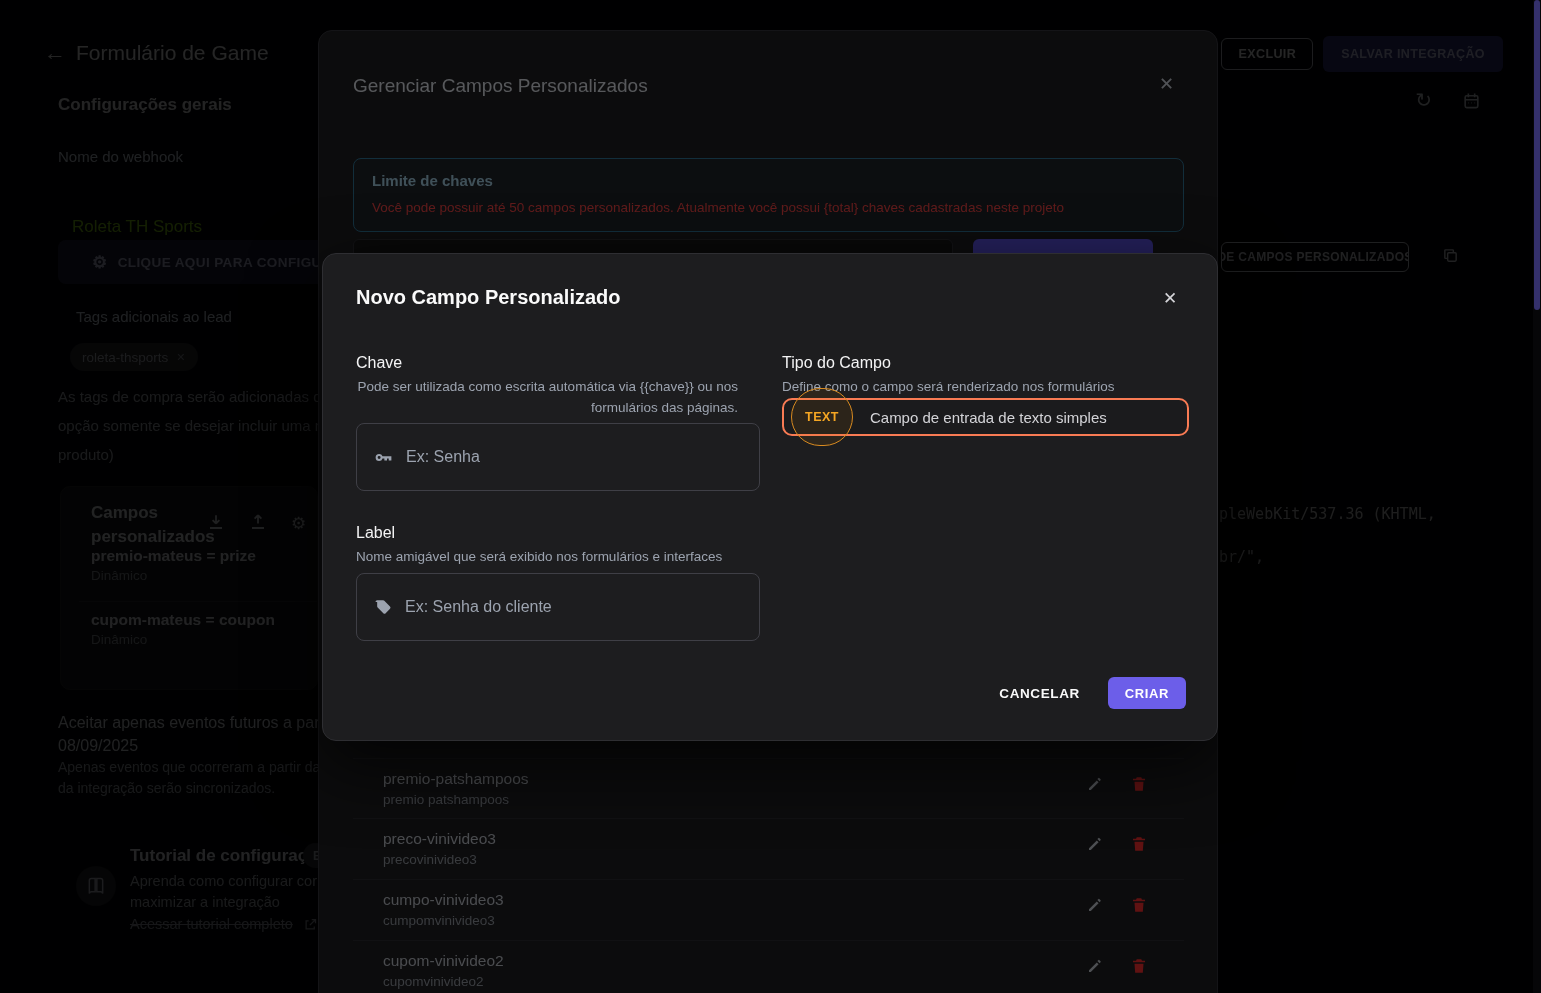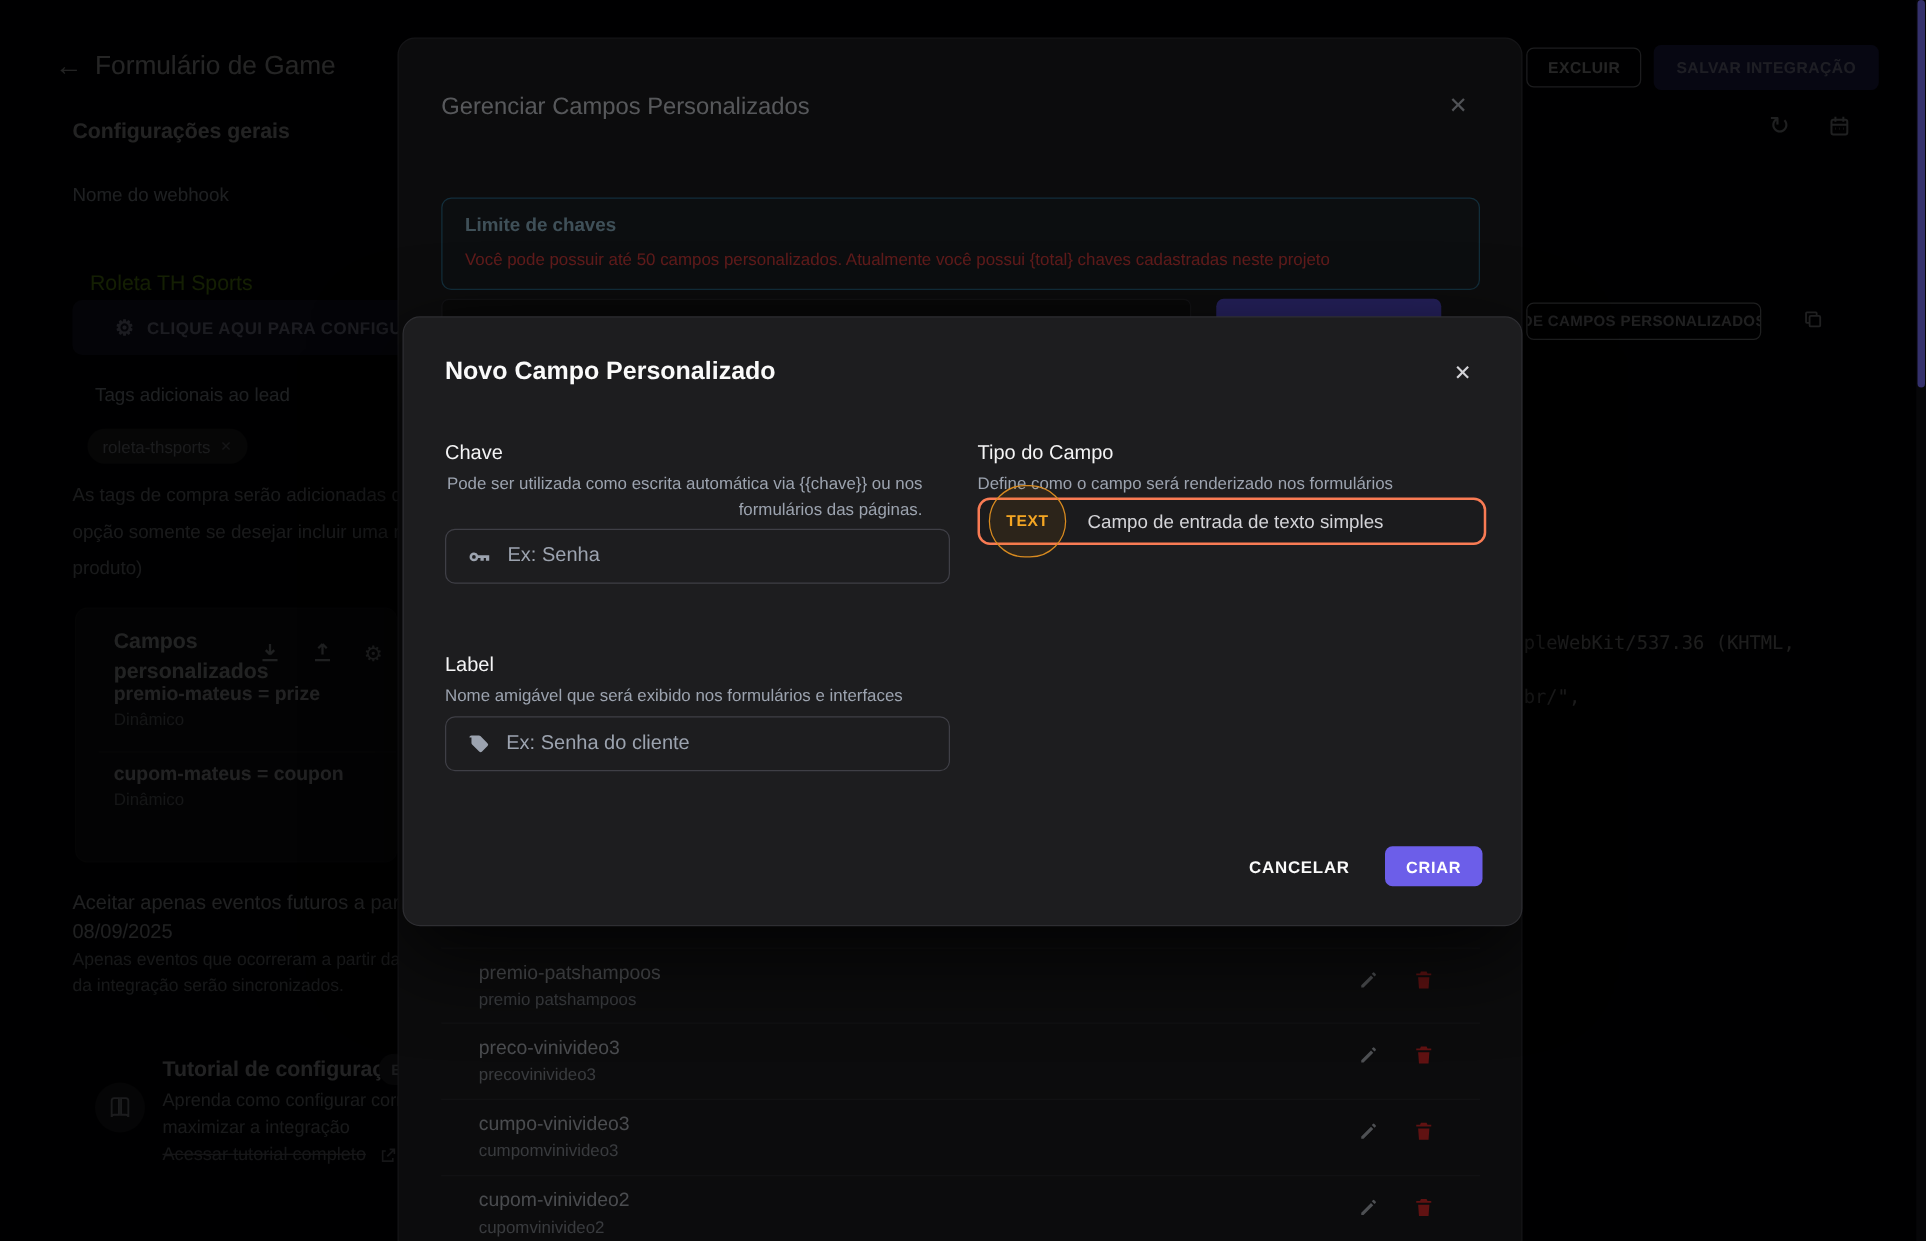--- a/index.html
+++ b/index.html
@@ -119,21 +119,21 @@
   .modal-new {
     position:absolute; z-index:40; left:322px; top:253px; width:896px; height:488px;
     background:#1d1d1f; border:1px solid #2e2e32; border-radius:14px;
     box-shadow:0 24px 70px rgba(0,0,0,.75);
   }
   .nm-title { left:33px; top:32px; font-size:20px; font-weight:600; color:#fafafa; }
   .nm-close { left:840px; top:34px; font-size:17px; color:#d4d4d8; cursor:pointer; }
   .nm-label { font-size:16px; font-weight:500; color:#f4f4f5; }
   .nm-desc { font-size:13.5px; color:#9ca3af; line-height:21px; }
   .nm-input {
-    height:44px; border:1px solid #3f3f46; border-radius:8px; background:transparent;
+    height:68px; border:1px solid #3f3f46; border-radius:8px; background:transparent;
     display:flex; align-items:center; padding:0 16px; gap:12px;
   }
   .nm-input input {
     flex:1; background:transparent; border:none; outline:none;
     font-size:16px; color:#e4e4e7; font-family:"Liberation Sans", sans-serif;
   }
   .nm-input input::placeholder { color:#9ca3af; opacity:1; }
   .type-select {
     left:459px; top:144px; width:407px; height:38px;
     border:2px solid #f97b54; border-radius:10px; background:#1b1b1d;

